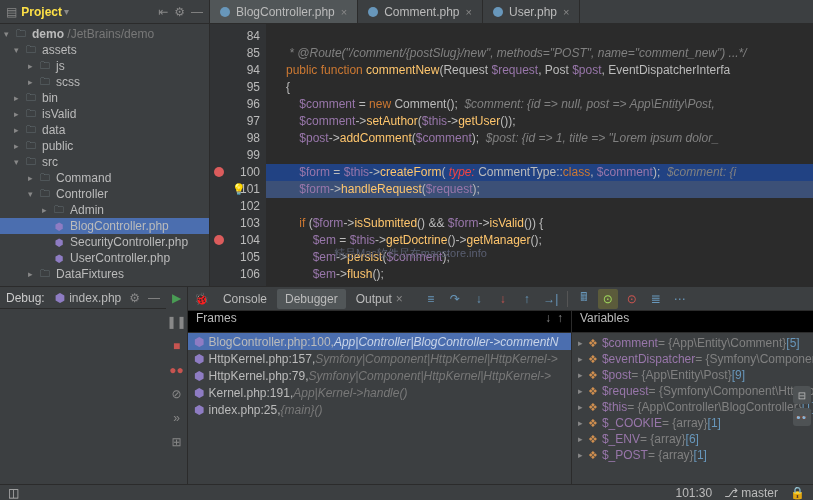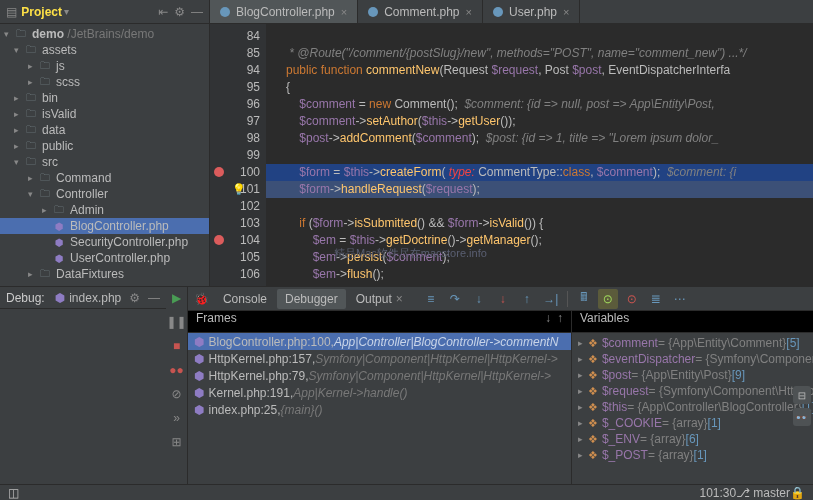--- a/index.html
+++ b/index.html
@@ -70,21 +70,21 @@
 .vars-list{flex:1;overflow:hidden;padding:2px 0}
 .var-row{display:flex;align-items:center;height:16px;padding-left:6px;white-space:nowrap}
 .var-row .exp{width:10px;color:#888;font-size:9px}
 .var-row .vico{color:#d08f4f;margin-right:4px;font-size:11px}
 .var-row .vname{color:#9876aa}
 .var-row .vval{color:#808080}
 .var-row .vnum{color:#6897bb}
 .watermark{position:absolute;top:246px;left:334px;color:#5a5f72;font-size:11px;z-index:5;pointer-events:none}
 .statusbar{height:16px;background:#3c3f41;border-top:1px solid #2b2b2b;display:flex;align-items:center;padding:0 8px;font-size:11px;color:#888}
 .statusbar .spacer{flex:1}
-.statusbar .item{}
+.statusbar .item{margin-left:12px}
 .side-right{position:absolute;right:0;top:386px;width:22px;display:flex;flex-direction:column;gap:4px;align-items:center}
 .side-right .btn{width:18px;height:18px;background:#4e5254;border-radius:3px;display:flex;align-items:center;justify-content:center;color:#bbb;font-size:10px;cursor:pointer}
 </style>
 </head>
 <body>
 
 <div class="top">
   <div class="project-panel">
     <div class="project-header">
       <span style="margin-right:4px;color:#888">▤</span>

